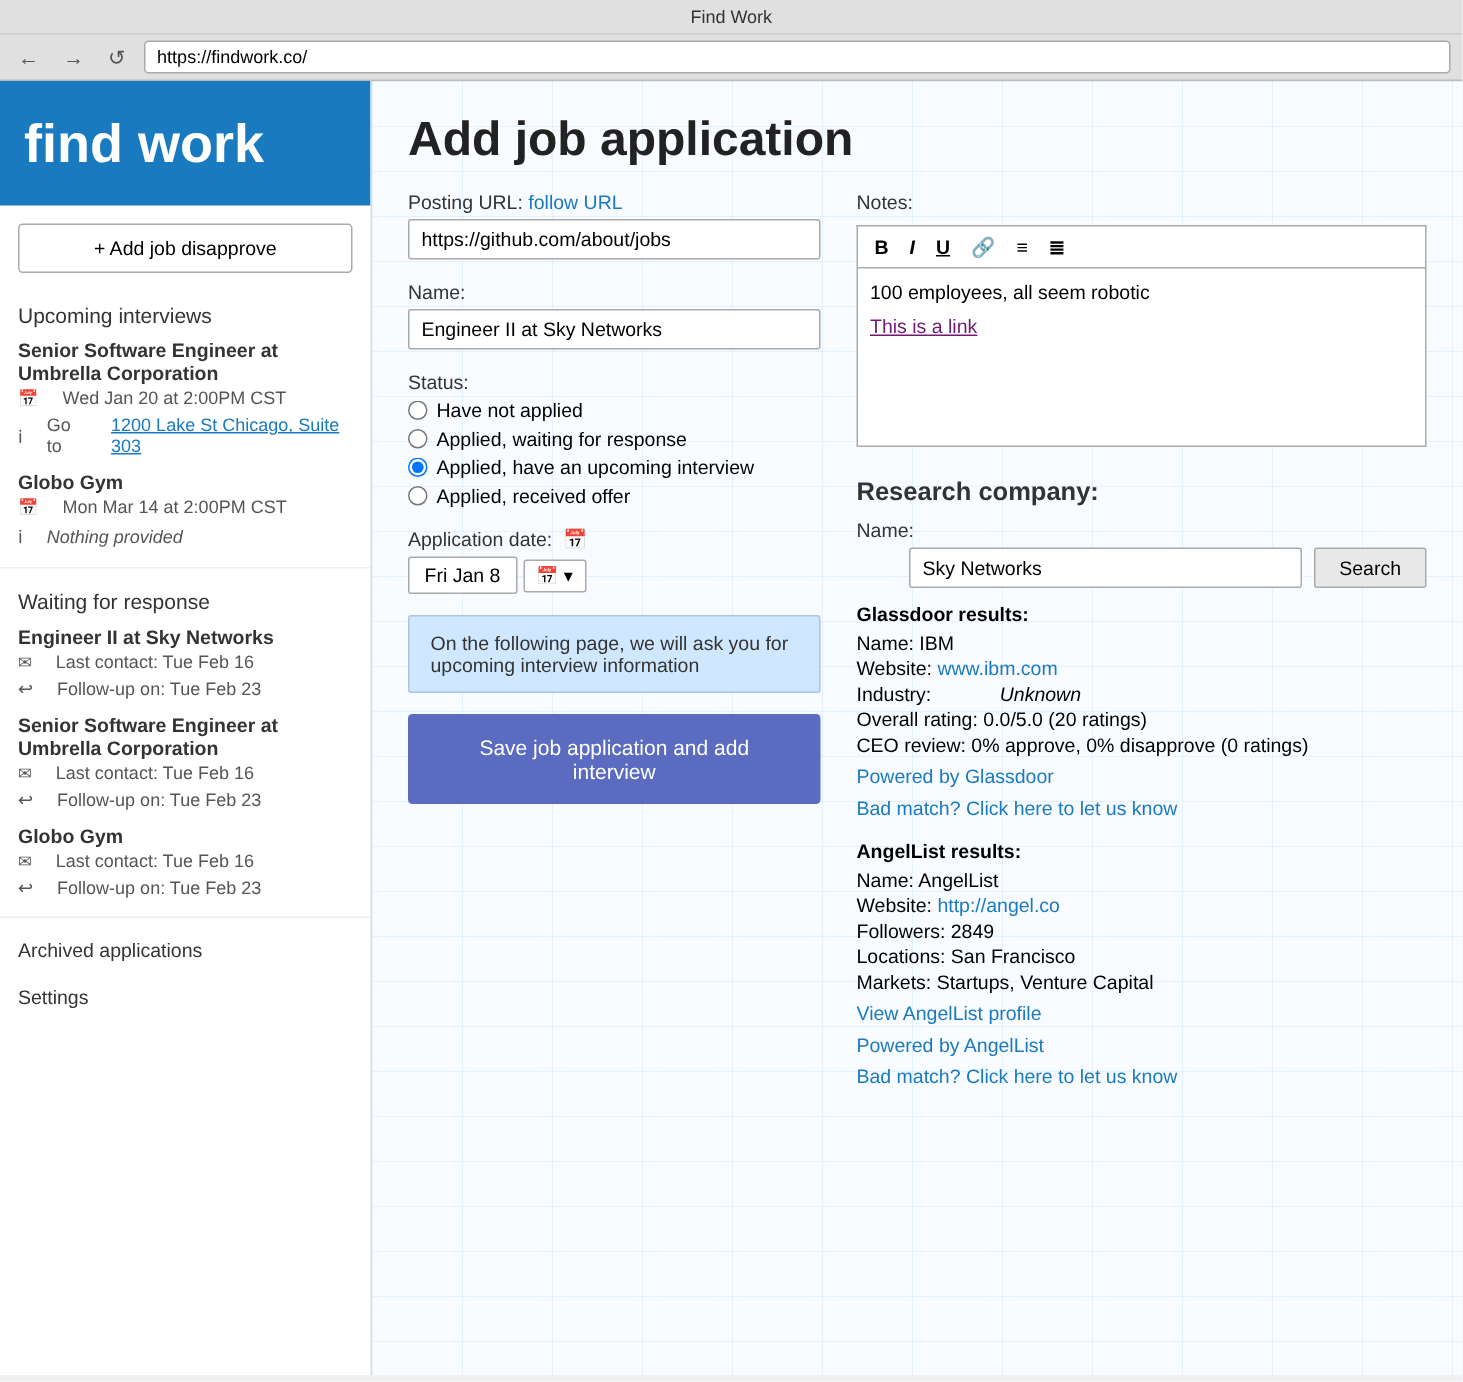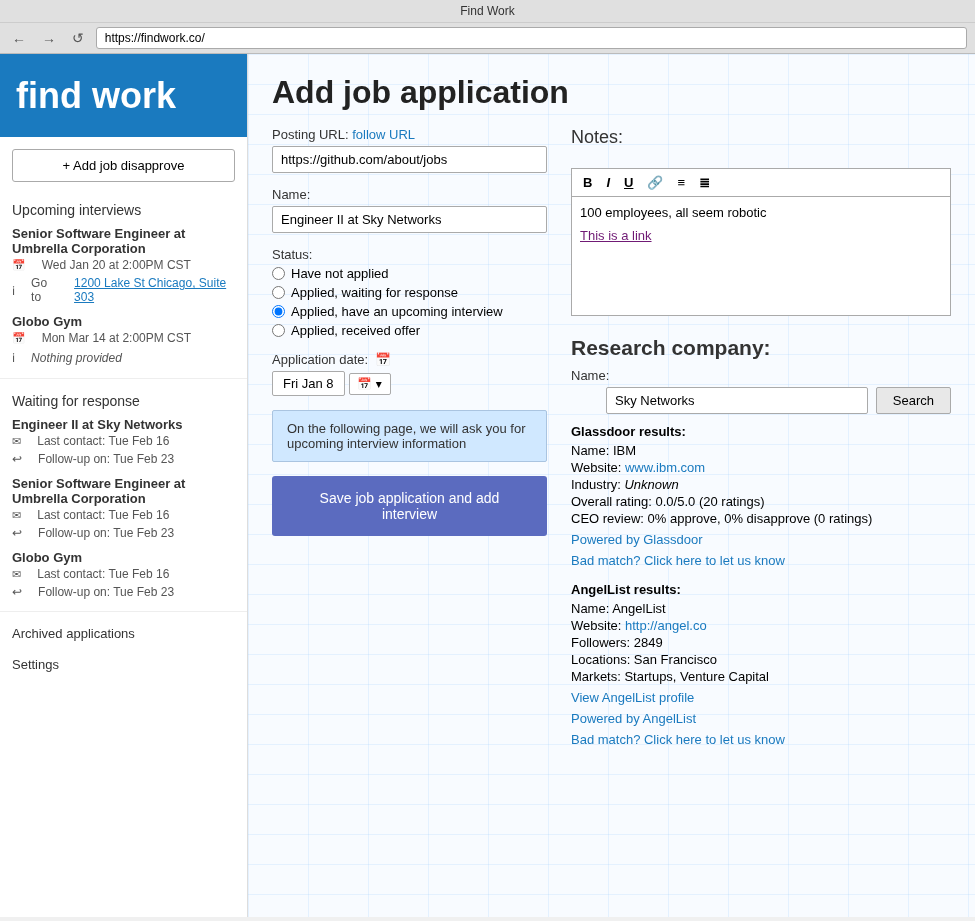--- a/index.html
+++ b/index.html
@@ -191,21 +191,21 @@
       padding: 14px 20px;
       font-size: 14px;
       cursor: pointer;
       border-radius: 3px;
       width: 100%;
       text-align: center;
     }
 
     
     .notes-section { margin-bottom: 20px; }
-    .notes-label { font-size: 18px; color: #333; margin-bottom: 20px; }
+    .notes-label { font-size: 13px; color: #333; margin-bottom: 8px; }
     .notes-toolbar {
       display: flex;
       gap: 4px;
       padding: 4px 6px;
       border: 1px solid #aaa;
       border-bottom: none;
       background: white;
     }
     .notes-toolbar-btn {
       background: none;
@@ -220,42 +220,42 @@
       border: 1px solid #aaa;
       background: white;
       padding: 8px;
       min-height: 120px;
       font-size: 13px;
     }
     .notes-link { color: #701a75; text-decoration: underline; cursor: pointer; }
 
     
     .research-section {}
-    .research-title { font-size: 21px; font-weight: bold; color: #333; margin-bottom: 8px; margin-top: 16px; }
+    .research-title { font-size: 17px; font-weight: bold; color: #333; margin-bottom: 8px; margin-top: 16px; }
     .research-label { font-size: 13px; color: #333; margin-bottom: 4px; }
     .research-row { display: flex; gap: 8px; align-items: center; margin-bottom: 10px; margin-left: 35px; }
     .research-input {
       flex: 1;
       padding: 5px 8px;
       border: 1px solid #aaa;
       border-radius: 2px;
       font-size: 13px;
       background: white;
     }
     .search-btn {
       padding: 5px 16px;
       border: 1px solid #aaa;
       background: #e8e8e8;
       cursor: pointer;
       font-size: 13px;
       border-radius: 2px;
     }
     .results-title { font-weight: bold; margin-bottom: 4px; }
     .result-link { color: #1a7abf; text-decoration: none; cursor: pointer; display: block; margin: 6px 0; }
-    .italic-text { font-style: italic; }
+    .italic-text { font-style: italic; margin-left: 42px; }
     .result-block { margin-bottom: 14px; }
     .result-line { margin: 2px 0; }
   </style>
 </head>
 <body>
 
 <div class="browser-chrome">
   <div class="browser-titlebar">
     <span>Find Work</span>
   </div>

